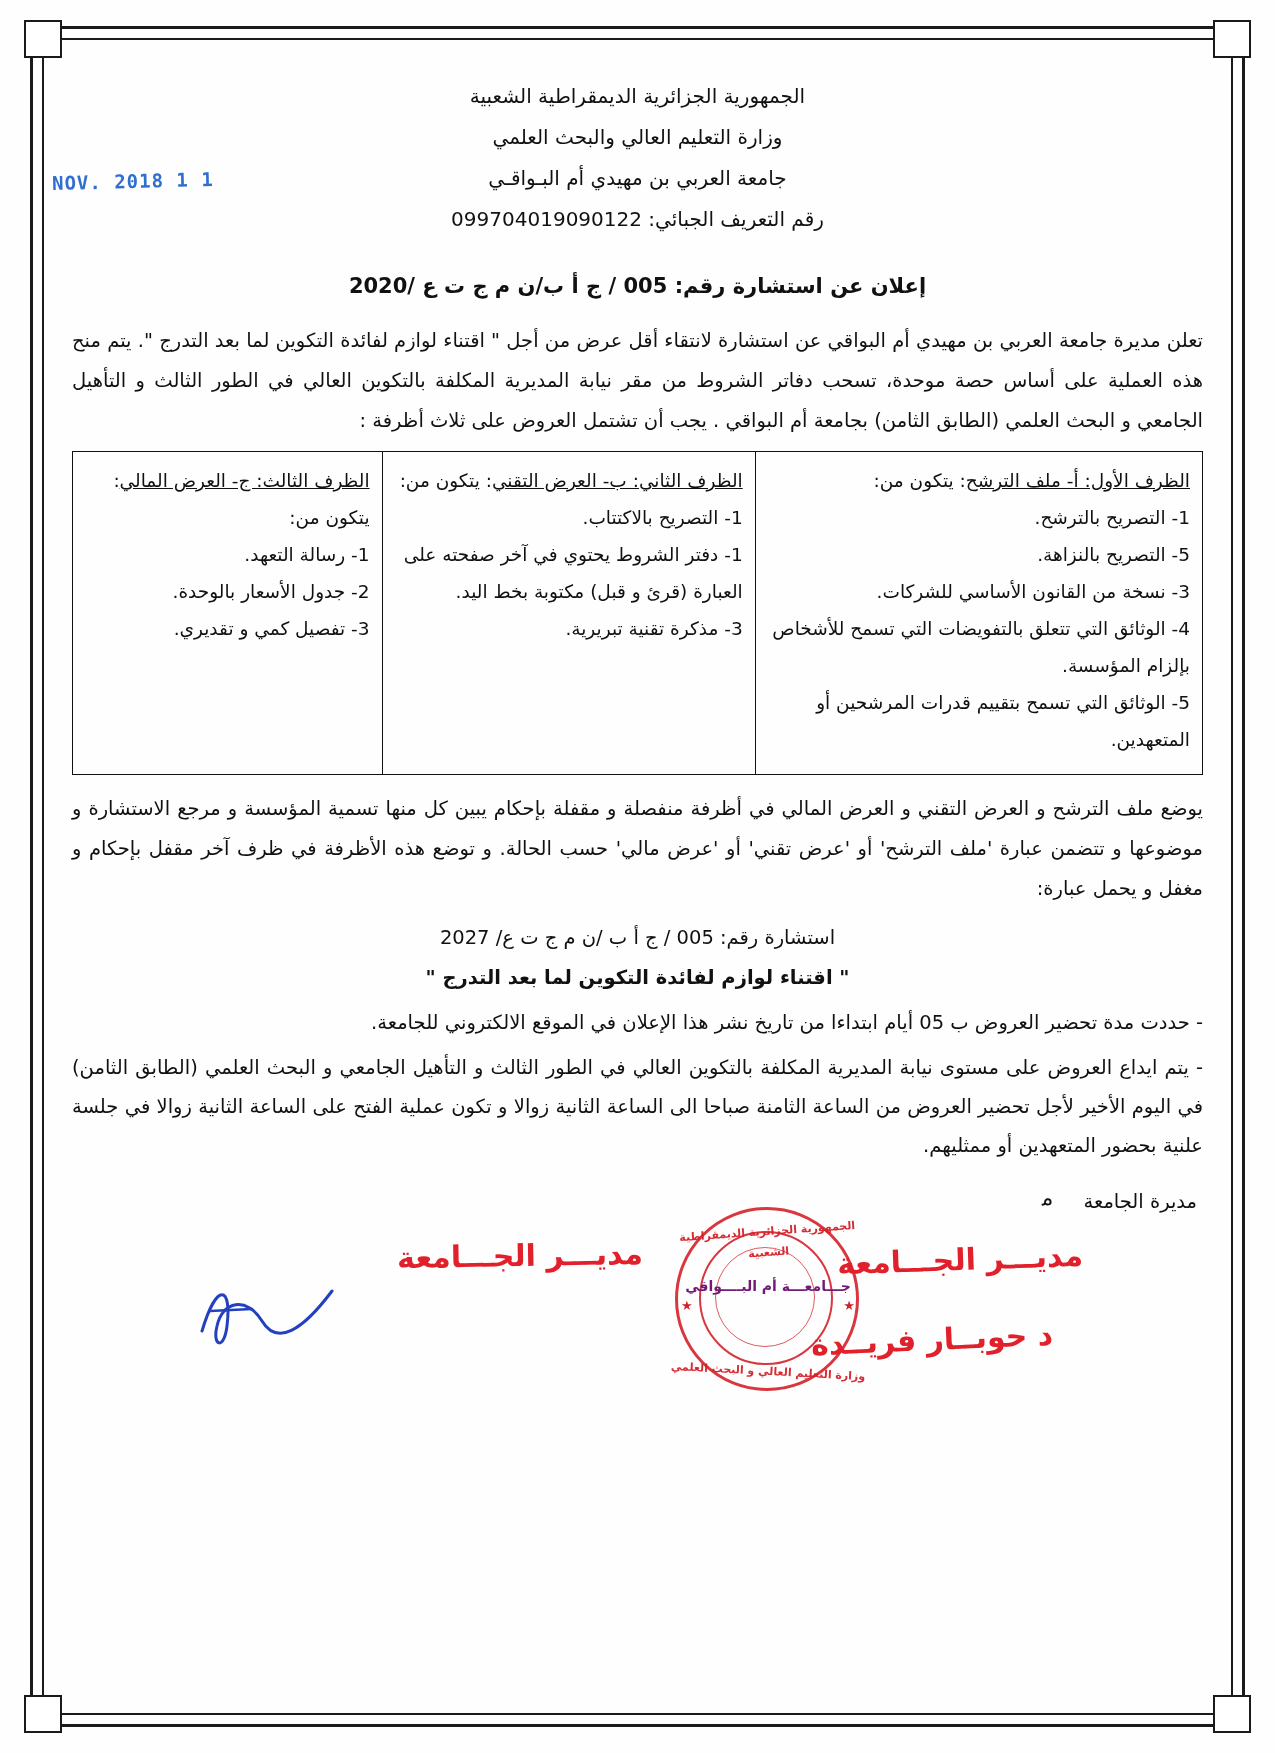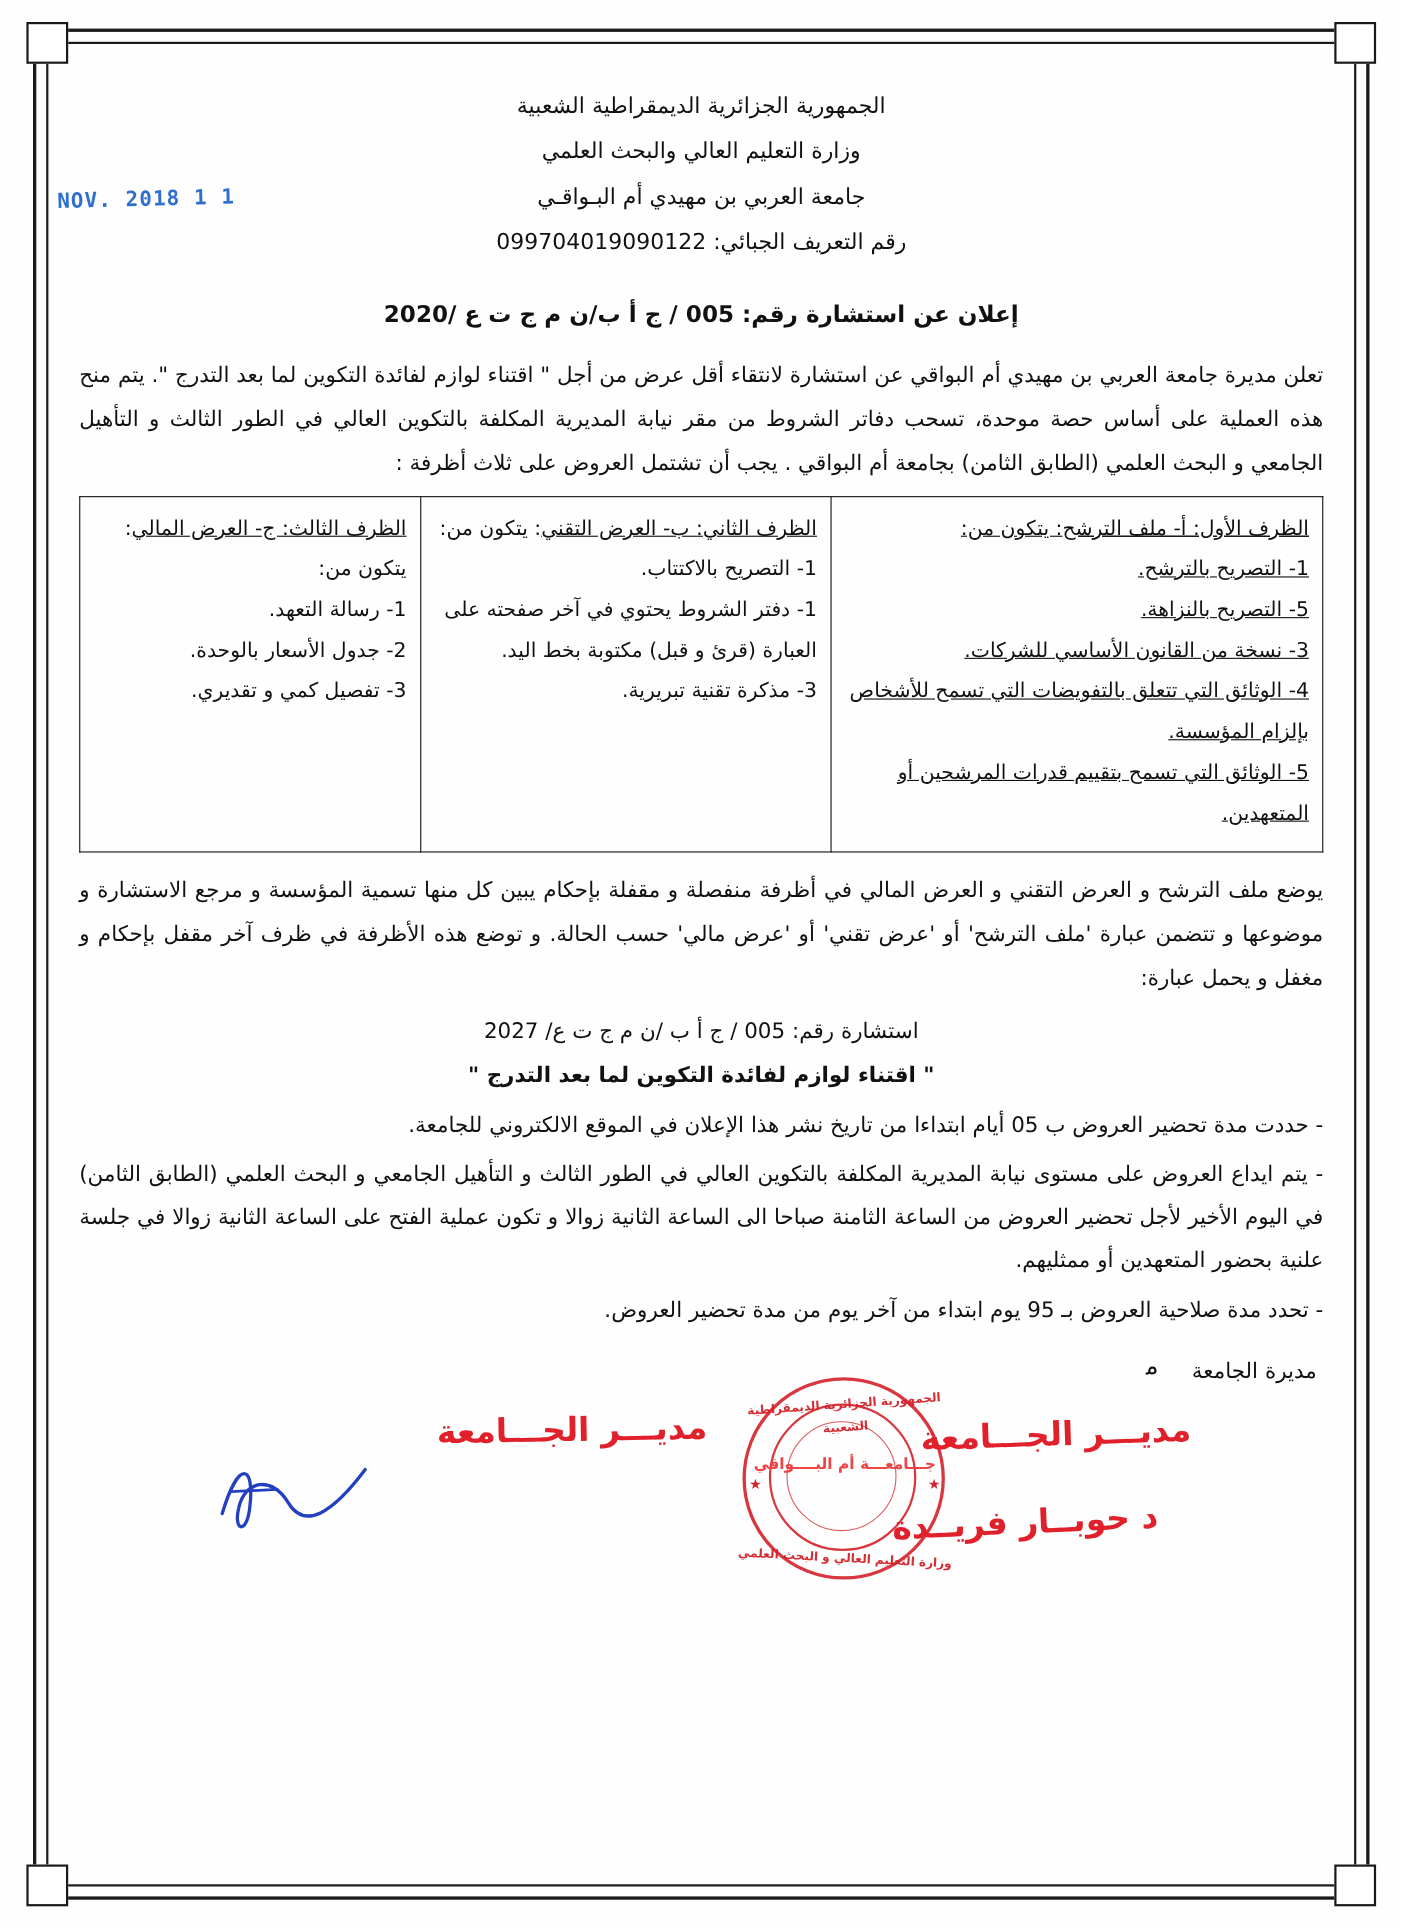--- a/index.html
+++ b/index.html
@@ -103,21 +103,21 @@
     margin: 8px 0 14px 0;
     table-layout: fixed;
   }
   table.envelopes td {
     border: 1.5px solid #111;
     vertical-align: top;
     padding: 10px 12px 16px 12px;
     font-size: 18.5px;
     line-height: 2.0;
   }
-  td.col-1 { width: 40%; text-decoration: underline; }
+  td.col-1 { width: 40%; }
   td.col-2 { width: 33%; }
   td.col-3 { width: 27%; }
   .cellhead {
     text-decoration: underline;
     display: inline;
   }
   .cellline { display: block; }
 
   .center-line {
     text-align: center;
@@ -190,21 +190,21 @@
     font-size: 11px;
     font-weight: bold;
     opacity: 0.95;
   }
   .stamp .stamp-text-top { top: 20px; transform: rotate(-4deg); }
   .stamp .stamp-text-bottom { bottom: 18px; transform: rotate(3deg); }
   .stamp .stamp-center {
     position: absolute;
     left: 0; right: 0; top: 76px;
     text-align: center;
-    color: #ef4444;
+    color: #701a75;
     font-size: 14px;
     font-weight: bold;
     line-height: 1.35;
   }
   .stamp .star {
     position: absolute;
     color: #d4212a;
     font-size: 13px;
   }
   .stamp .star.s1 { left: 18px; top: 92px; }
@@ -305,21 +305,20 @@
     </tbody>
       </table>
 
     <div class="para">يوضع ملف الترشح و العرض التقني و العرض المالي في أظرفة منفصلة و مقفلة بإحكام يبين كل منها تسمية المؤسسة و مرجع الاستشارة و موضوعها و تتضمن عبارة 'ملف الترشح' أو 'عرض تقني' أو 'عرض مالي' حسب الحالة. و توضع هذه الأظرفة في ظرف آخر مقفل بإحكام و مغفل و يحمل عبارة:</div>
 
     <div class="center-line">استشارة رقم: 005 / ج أ ب /ن م ج ت ع/ 2027</div>
     <div class="center-line bold">" اقتناء لوازم لفائدة التكوين لما بعد التدرج "</div>
 
     <div class="bullet">- حددت مدة تحضير العروض ب 05 أيام ابتداءا من تاريخ نشر هذا الإعلان في الموقع الالكتروني للجامعة.</div>
     <div class="bullet">- يتم ايداع العروض على مستوى نيابة المديرية المكلفة بالتكوين العالي في الطور الثالث و التأهيل الجامعي و البحث العلمي (الطابق الثامن) في اليوم الأخير لأجل تحضير العروض من الساعة الثامنة صباحا الى الساعة الثانية زوالا و تكون عملية الفتح على الساعة الثانية زوالا في جلسة علنية بحضور المتعهدين أو ممثليهم.</div>
-    <div class="bullet">- تحدد مدة صلاحية العروض بـ 95 يوم ابتداء من آخر يوم من مدة تحضير العروض.</div>
 
     <div class="signature-area">
       <div class="sig-label">مديرة الجامعة</div>
       <div class="sig-squiggle">ﻣ</div>
 
       <div class="stamp">
         <div class="ring-outer"></div>
         <div class="ring-inner"></div>
         <div class="ring-core"></div>
         <div class="stamp-text-top">الجمهورية الجزائرية الديمقراطية الشعبية</div>

